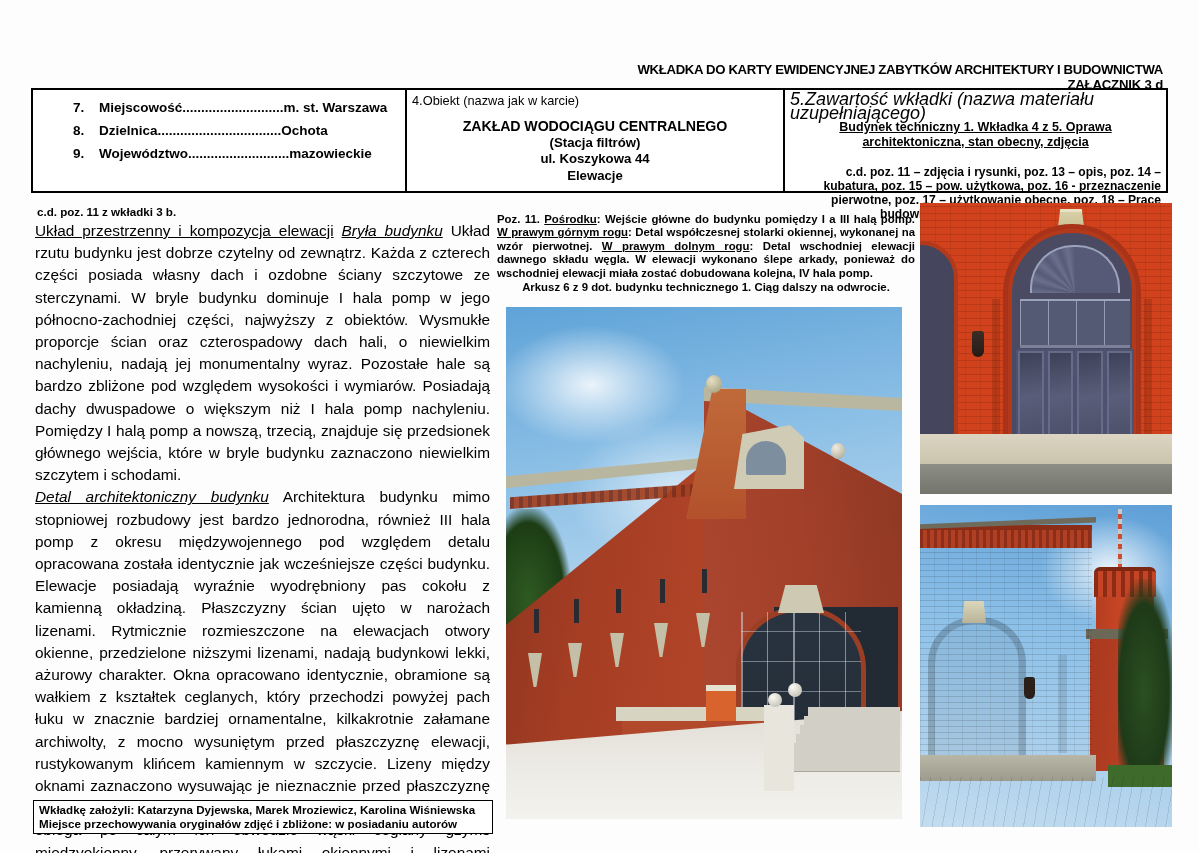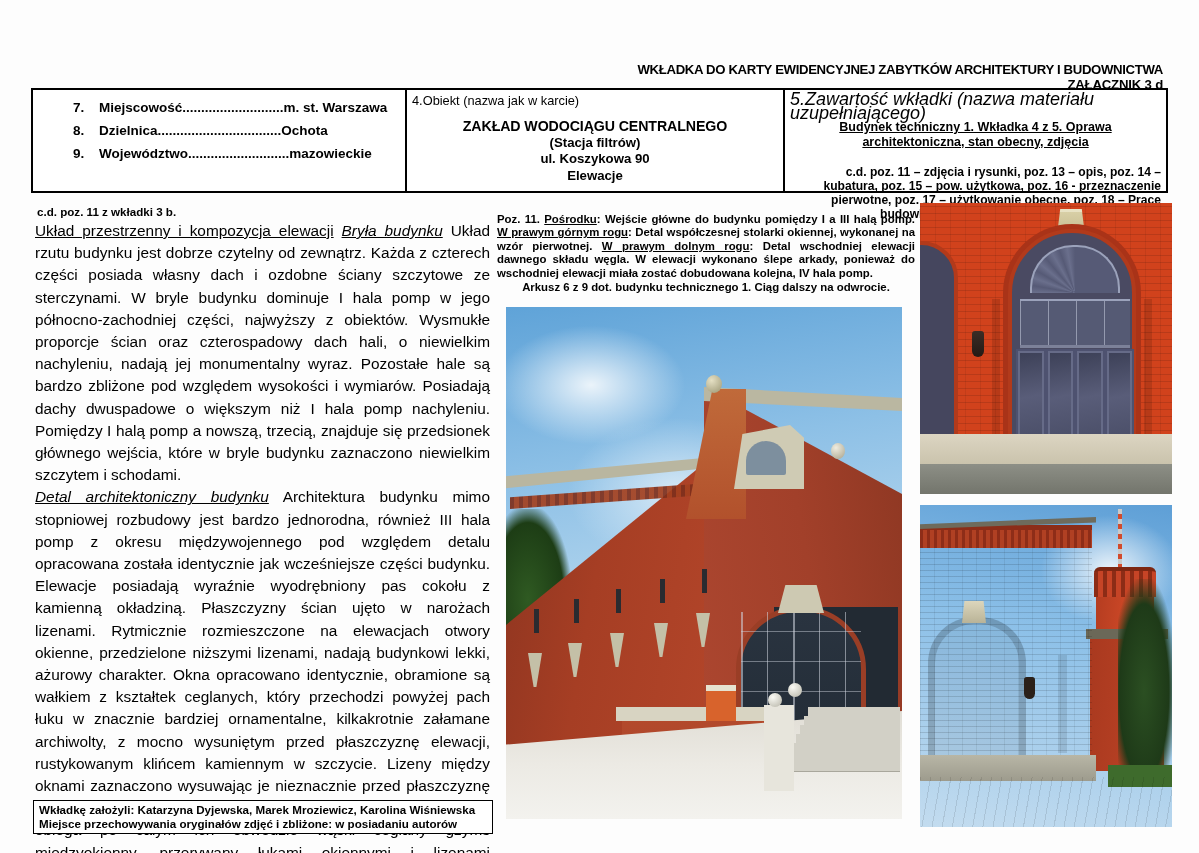--- a/index.html
+++ b/index.html
@@ -557,21 +557,21 @@
         <span class="loc-label">Województwo</span>
         <span class="loc-dots">...........................</span>
         <span class="loc-value">mazowieckie</span>
       </div>
     </div>
 
     <div class="hcell" id="hcell-obj">
       <div id="obj-head">4.Obiekt (nazwa jak w karcie)</div>
       <div class="obj-center big">ZAKŁAD WODOCIĄGU CENTRALNEGO</div>
       <div class="obj-center">(Stacja filtrów)</div>
-      <div class="obj-center">ul. Koszykowa 90</div>
+      <div class="obj-center">ul. Koszykowa 44</div>
       <div class="obj-center">Elewacje</div>
     </div>
 
     <div class="hcell" id="hcell-content">
       <div id="content-head">5.Zawartość wkładki (nazwa materiału uzupełniającego)</div>
       <div id="content-sub">
         <div>Budynek techniczny 1. Wkładka 4 z 5. Oprawa</div>
         <div>architektoniczna, stan obecny, zdjęcia</div>
       </div>
       <div id="content-body">c.d. poz. 11 – zdjęcia i rysunki, poz. 13 – opis, poz. 14 – kubatura, poz. 15 – pow. użytkowa, poz. 16 - przeznaczenie pierwotne, poz. 17 – użytkowanie obecne, poz. 18 – Prace budowlane po 1945 r., poz. 19 – Stan zachowania</div>

